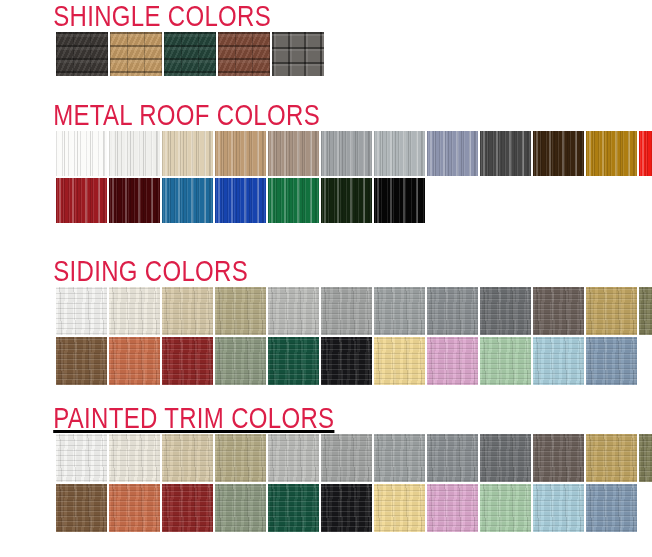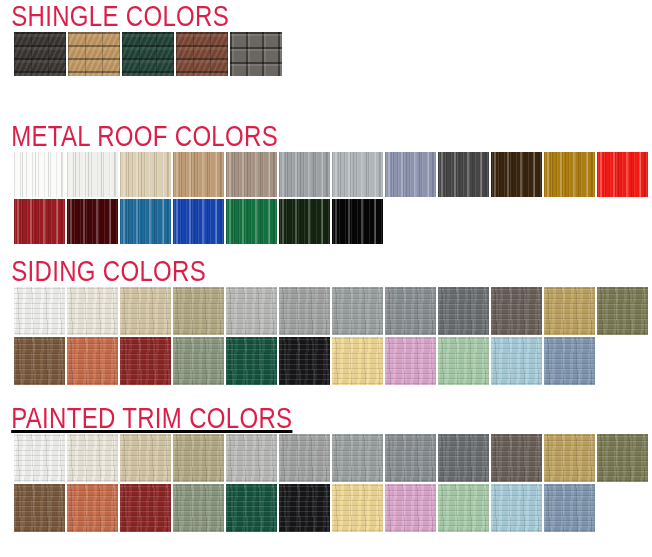--- a/index.html
+++ b/index.html
@@ -21,20 +21,21 @@
     width: 652px;
     height: 557px;
     background: #ffffff;
     box-sizing: border-box;
   }
 
   .section {
     position: absolute;
     left: 0;
     width: 588px;
+    padding-left: 42px;
   }
 
   .section-heading {
     margin: 0;
     padding: 0 0 0 14px;
     color: #DC1E48;
     font-family: "Liberation Sans", sans-serif;
     font-weight: 400;
     font-size: 30px;
     line-height: 32px;
@@ -204,21 +205,21 @@
           <span class="tex"></span>
         </div>
         <div class="swatch shingle" title="Autumn Brown" style="background: rgb(126, 74, 56);">
           <span class="tex"></span>
         </div>
         <div class="swatch shingle arch" title="Pewter Gray" style="background: rgb(106, 103, 99);">
           <span class="tex"></span>
         </div>
       </div>
     </div>
-    <div class="section" style="top: 120px;">
+    <div class="section" style="top: 99px;">
       <h2 class="section-heading">METAL ROOF COLORS</h2>
       <div class="swatch-row" style="margin-top: 0px;">
         <div class="swatch metal" title="Bright White" style="background: rgb(251, 251, 249);">
           <span class="tex"></span>
         </div>
         <div class="swatch metal" title="Polar White" style="background: rgb(239, 239, 236);">
           <span class="tex"></span>
         </div>
         <div class="swatch metal" title="Almond" style="background: rgb(221, 207, 179);">
           <span class="tex"></span>

